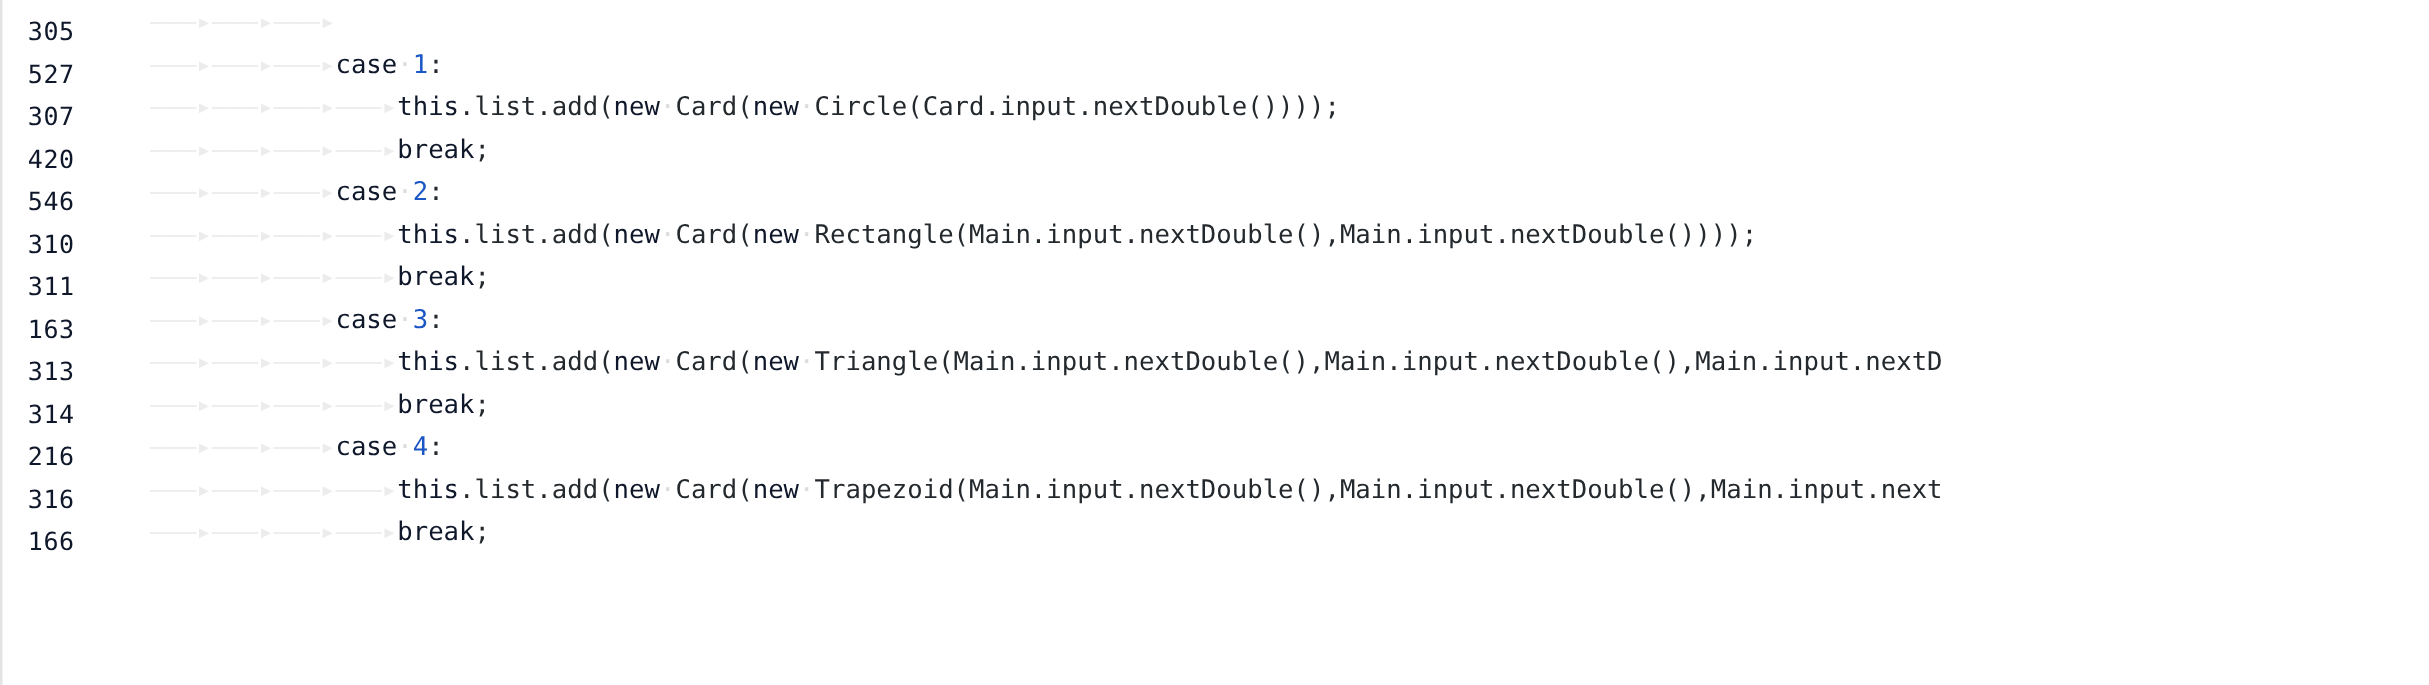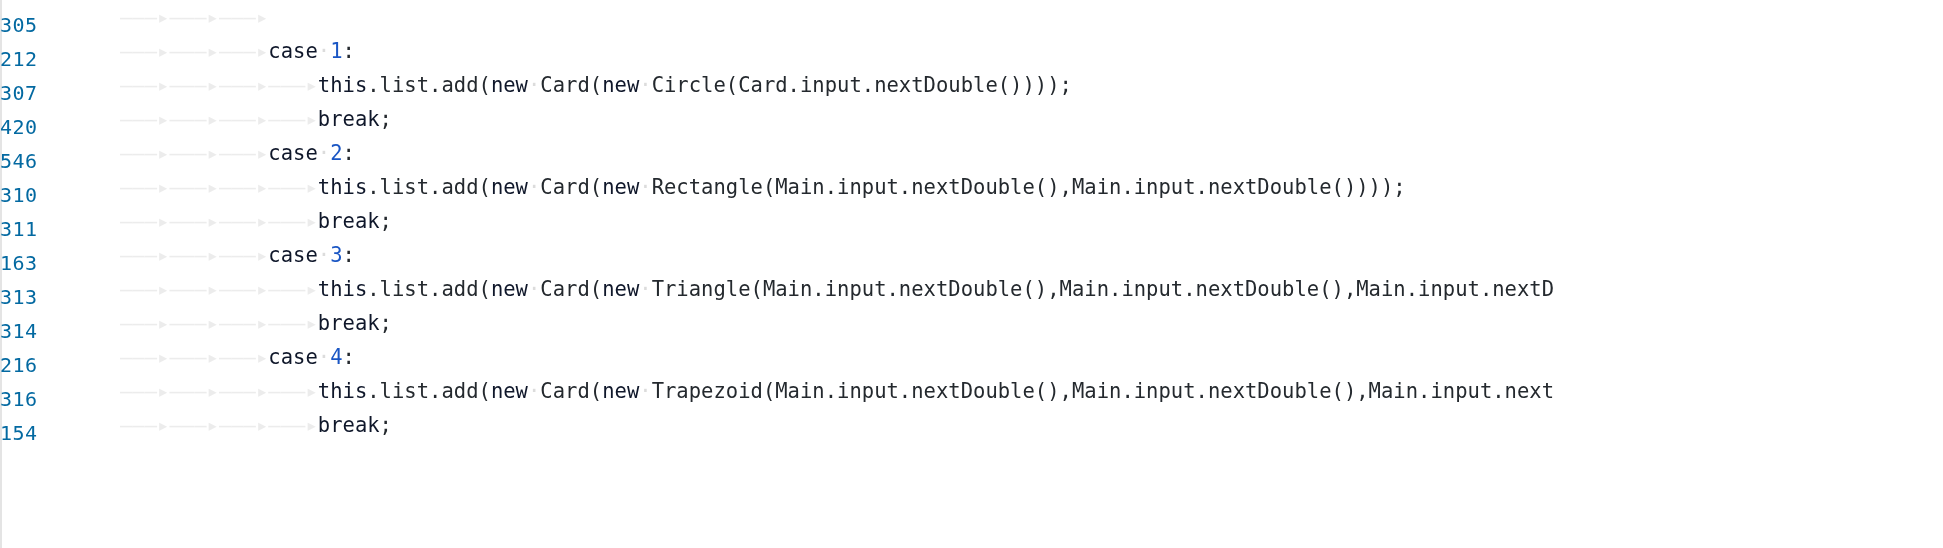--- a/index.html
+++ b/index.html
@@ -38,23 +38,23 @@
     display: flex;
     align-items: center;
     height: 34px;
     line-height: 34px;
     white-space: pre;
     overflow: hidden;
   }
   .gutter {
     flex: 0 0 auto;
     width: 82px;
-    text-align: left;
+    text-align: center;
     padding-right: 0px;
-    color: #0369a1;
+    color: #0f172a;
     font-size: 20px;
     font-family: "DejaVu Sans Mono", monospace;
     letter-spacing: 0.5px;
     user-select: none;
     margin-top: 16px;
   }
   .line-content {
     flex: 0 0 auto;
     margin-left: 38px;
     font-size: 20.5px;
@@ -83,27 +83,27 @@
 </style>
 </head>
 <body>
 
 <div id="editor">
 
   <div id="left-rule"></div>
 
   <div id="code-rows">
       <div class="code-row"><div class="gutter">305</div><div class="line-content"><span class="tab">———▸———▸———▸</span></div></div>
-      <div class="code-row"><div class="gutter">212</div><div class="line-content"><span class="tab">———▸———▸———▸</span><span class="kw">case</span><span class="sp">·</span><span class="num">1</span><span class="plain">:</span></div></div>
+      <div class="code-row"><div class="gutter">527</div><div class="line-content"><span class="tab">———▸———▸———▸</span><span class="kw">case</span><span class="sp">·</span><span class="num">1</span><span class="plain">:</span></div></div>
       <div class="code-row"><div class="gutter">307</div><div class="line-content"><span class="tab">———▸———▸———▸———▸</span><span class="kw">this</span><span class="plain">.list.add(</span><span class="kw">new</span><span class="sp">·</span><span class="plain">Card(</span><span class="kw">new</span><span class="sp">·</span><span class="plain">Circle(Card.input.nextDouble())));</span></div></div>
       <div class="code-row"><div class="gutter">420</div><div class="line-content"><span class="tab">———▸———▸———▸———▸</span><span class="kw">break</span><span class="plain">;</span></div></div>
       <div class="code-row"><div class="gutter">546</div><div class="line-content"><span class="tab">———▸———▸———▸</span><span class="kw">case</span><span class="sp">·</span><span class="num">2</span><span class="plain">:</span></div></div>
       <div class="code-row"><div class="gutter">310</div><div class="line-content"><span class="tab">———▸———▸———▸———▸</span><span class="kw">this</span><span class="plain">.list.add(</span><span class="kw">new</span><span class="sp">·</span><span class="plain">Card(</span><span class="kw">new</span><span class="sp">·</span><span class="plain">Rectangle(Main.input.nextDouble(),Main.input.nextDouble())));</span></div></div>
       <div class="code-row"><div class="gutter">311</div><div class="line-content"><span class="tab">———▸———▸———▸———▸</span><span class="kw">break</span><span class="plain">;</span></div></div>
       <div class="code-row"><div class="gutter">163</div><div class="line-content"><span class="tab">———▸———▸———▸</span><span class="kw">case</span><span class="sp">·</span><span class="num">3</span><span class="plain">:</span></div></div>
       <div class="code-row"><div class="gutter">313</div><div class="line-content"><span class="tab">———▸———▸———▸———▸</span><span class="kw">this</span><span class="plain">.list.add(</span><span class="kw">new</span><span class="sp">·</span><span class="plain">Card(</span><span class="kw">new</span><span class="sp">·</span><span class="plain">Triangle(Main.input.nextDouble(),Main.input.nextDouble(),Main.input.nextD</span></div></div>
       <div class="code-row"><div class="gutter">314</div><div class="line-content"><span class="tab">———▸———▸———▸———▸</span><span class="kw">break</span><span class="plain">;</span></div></div>
       <div class="code-row"><div class="gutter">216</div><div class="line-content"><span class="tab">———▸———▸———▸</span><span class="kw">case</span><span class="sp">·</span><span class="num">4</span><span class="plain">:</span></div></div>
       <div class="code-row"><div class="gutter">316</div><div class="line-content"><span class="tab">———▸———▸———▸———▸</span><span class="kw">this</span><span class="plain">.list.add(</span><span class="kw">new</span><span class="sp">·</span><span class="plain">Card(</span><span class="kw">new</span><span class="sp">·</span><span class="plain">Trapezoid(Main.input.nextDouble(),Main.input.nextDouble(),Main.input.next</span></div></div>
-      <div class="code-row"><div class="gutter">154</div><div class="line-content"><span class="tab">———▸———▸———▸———▸</span><span class="kw">break</span><span class="plain">;</span></div></div>
+      <div class="code-row"><div class="gutter">166</div><div class="line-content"><span class="tab">———▸———▸———▸———▸</span><span class="kw">break</span><span class="plain">;</span></div></div>
     </div>
 
 </div>
 
 </body></html>

